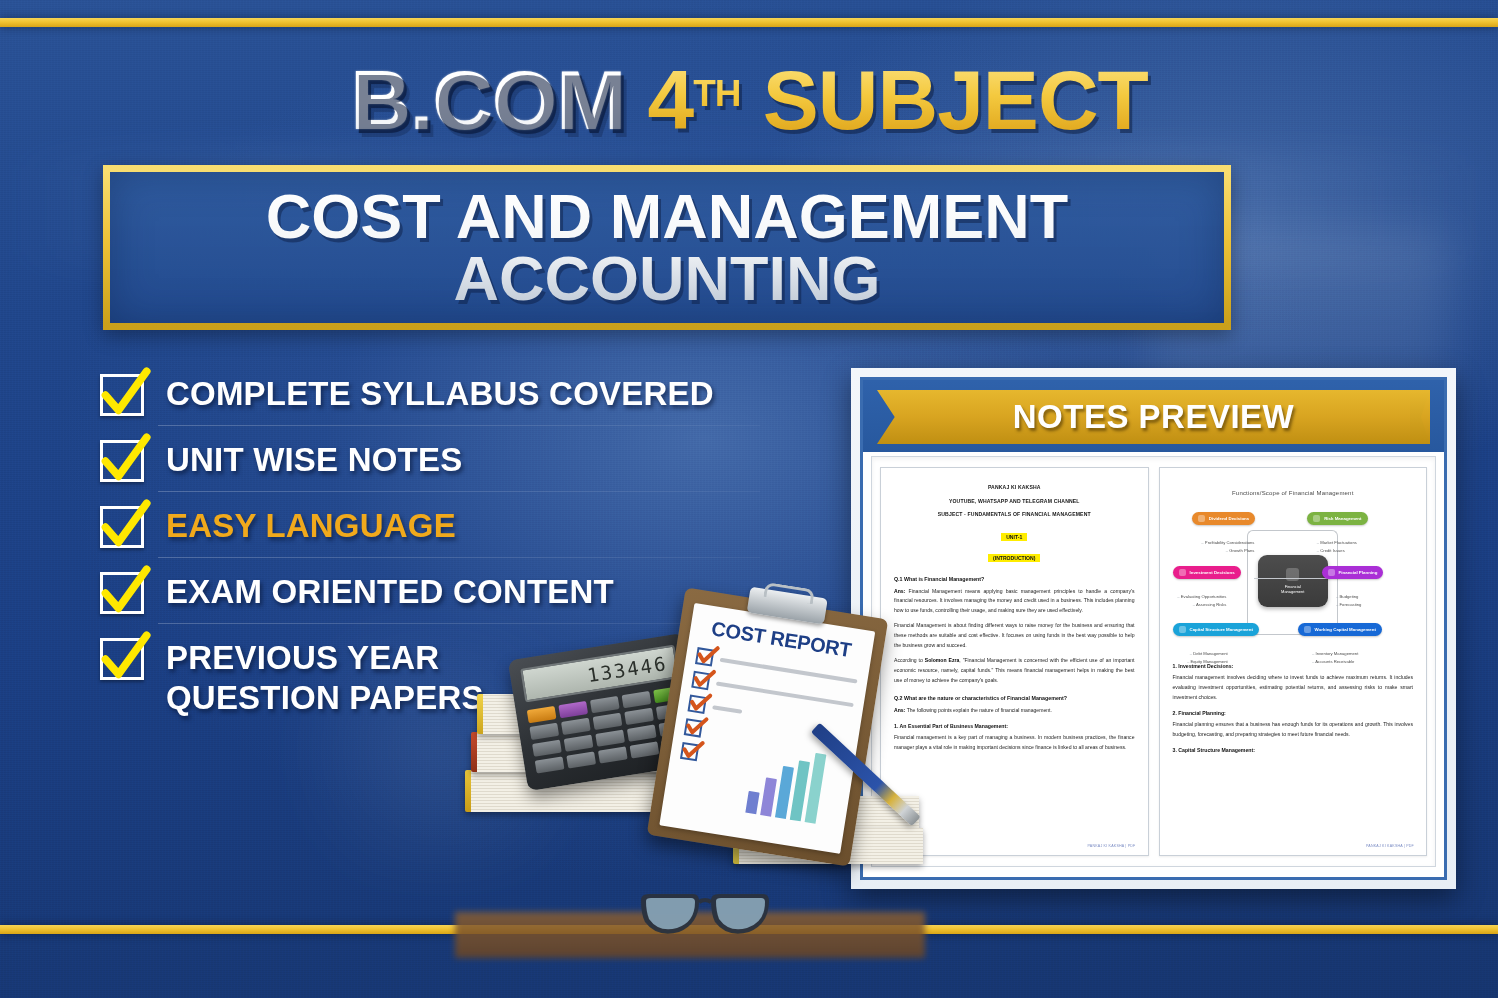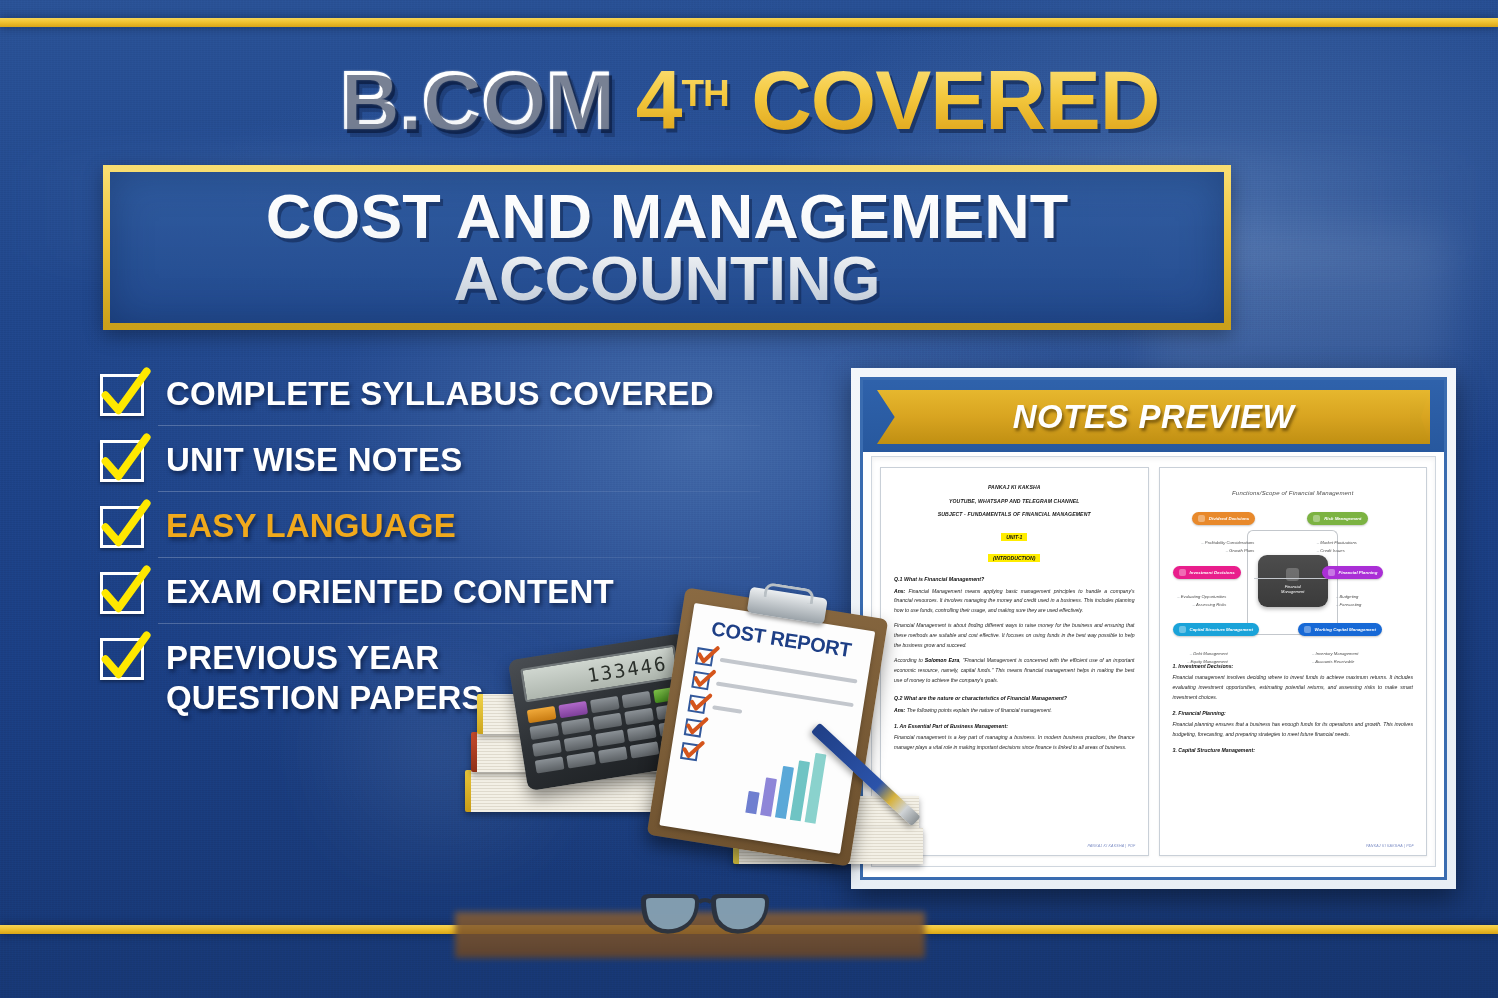--- a/index.html
+++ b/index.html
@@ -112,21 +112,21 @@
   #notes-panel {
     position:absolute; left:851px; top:368px; width:605px; height:521px;
     background:linear-gradient(180deg,#f3f6fa 0%,#e8eef5 100%);
     padding:9px;
     box-shadow:0 10px 26px rgba(0,0,0,.42);
   }
   #notes-panel-inner {
     width:100%; height:100%;
     border:3px solid #3a6cb0;
     background:linear-gradient(180deg,#2f62ab 0%,#2a5ca3 12%,#ffffff 12%, #ffffff 100%);
-    position:relative; overflow:hidden;font-style:italic;
+    position:relative; overflow:hidden;
   }
   #ribbon {
     position:absolute; left:14px; right:14px; top:10px; height:54px;
     background:linear-gradient(180deg,#e6b72e 0%,#d9a521 48%,#c08f12 100%);
     display:flex; align-items:center; justify-content:center;
     box-shadow:0 3px 6px rgba(0,0,0,.3);
     clip-path:polygon(0 0, 100% 0, 100% 100%, 0 100%, 3.2% 50%);
     z-index:3;
   }
   #ribbon::after {
@@ -283,21 +283,21 @@
   <div id="noise"></div>
 
   <div class="bg-shelf" style="top:150px; height:120px; background:linear-gradient(90deg, rgba(30,70,140,0) 0%, rgba(90,130,190,.35) 18%, rgba(40,90,160,.2) 50%, rgba(120,150,200,.3) 78%, rgba(30,70,140,0) 100%);"></div>
   <div class="bg-blob" style="left:1150px; top:230px; width:300px; height:420px; background:linear-gradient(180deg, rgba(170,190,220,.30), rgba(60,100,170,.1));"></div>
   <div class="bg-blob" style="left:250px; top:620px; width:380px; height:260px; background:radial-gradient(circle, rgba(150,180,220,.25), rgba(0,0,0,0) 70%);"></div>
 
   <div class="gold-rule" id="rule-top"></div>
   <div class="gold-rule" id="rule-bottom"></div>
 
   <div id="headline">
-    <span class="white">B.COM</span><span>&nbsp;</span><span class="gold ord"><span>4</span><sup>TH</sup></span><span>&nbsp;</span><span class="gold">COVERED</span>
+    <span class="white">B.COM</span><span>&nbsp;</span><span class="gold ord"><span>4</span><sup>TH</sup></span><span>&nbsp;</span><span class="gold">SUBJECT</span>
   </div>
 
   <div id="subject-box">
     <div id="subject-title">
       <div>COST AND MANAGEMENT</div>
       <div>ACCOUNTING</div>
     </div>
   </div>
 
   <div id="checklist">

